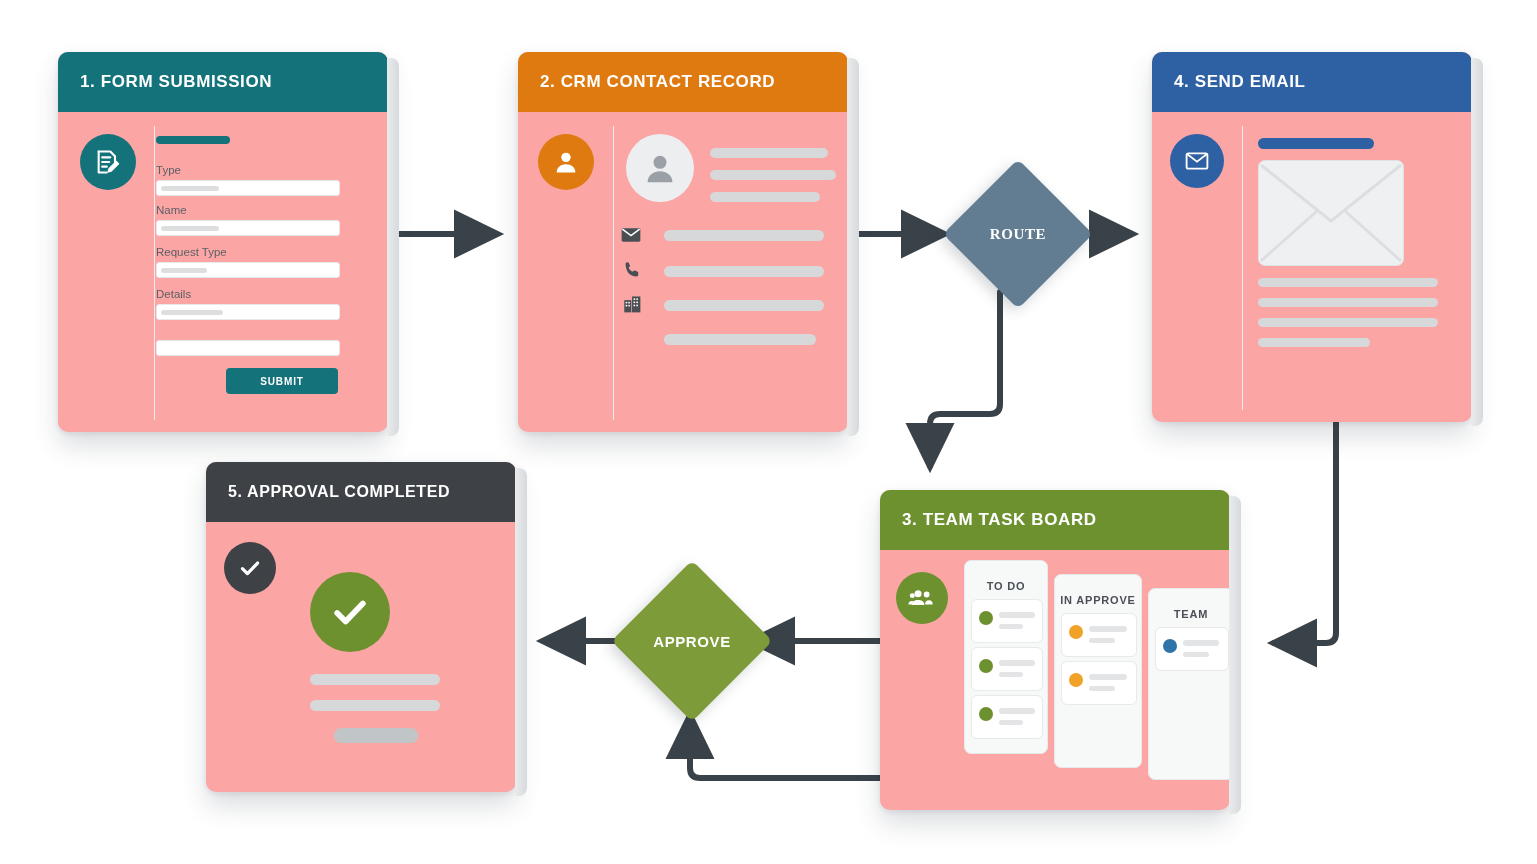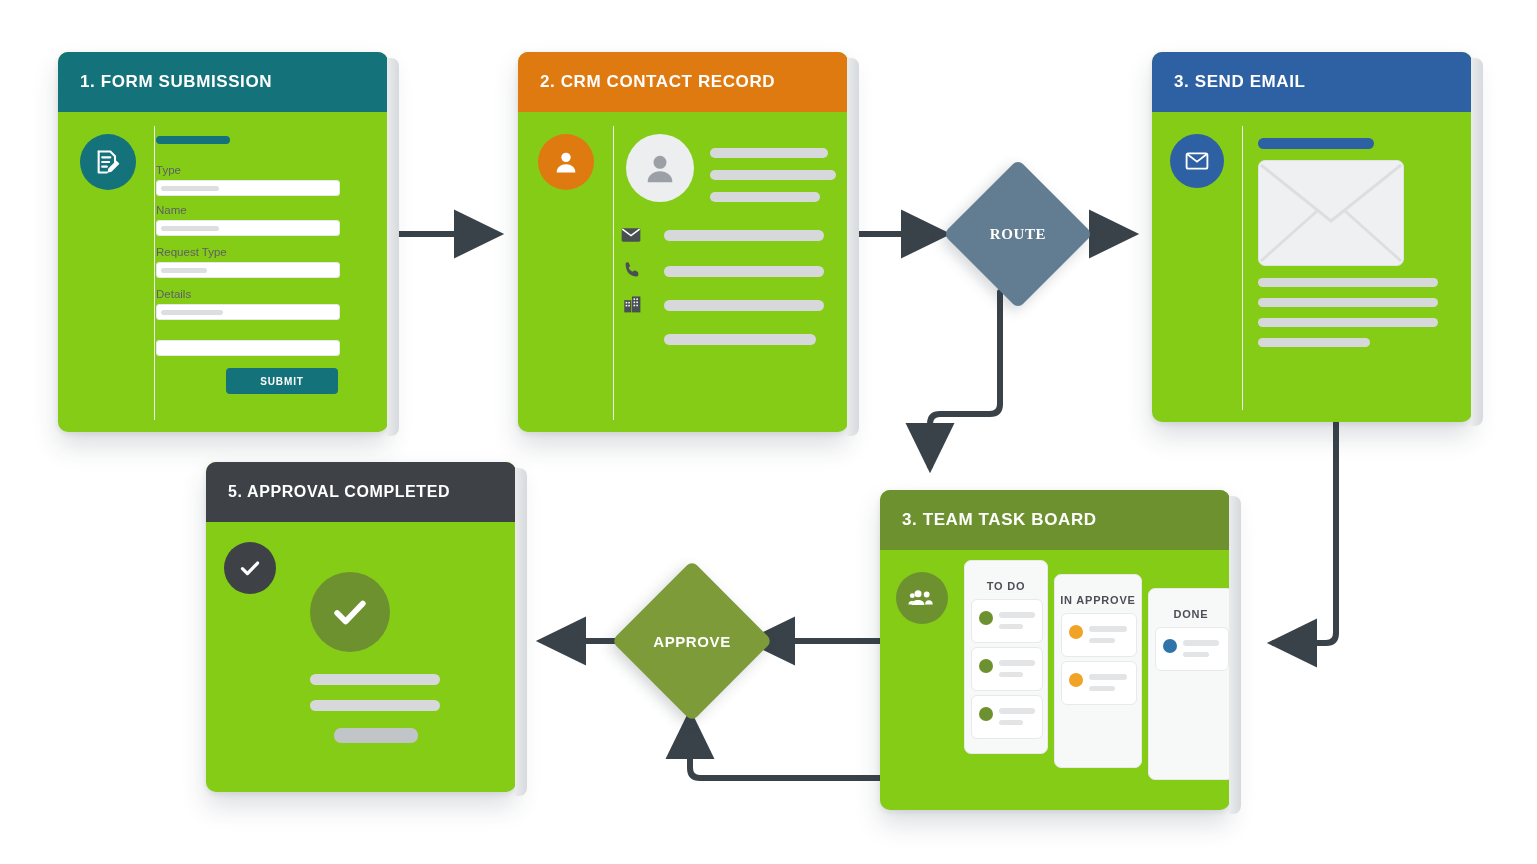--- a/index.html
+++ b/index.html
@@ -6,21 +6,21 @@
   body{
     width:1537px;height:864px;position:relative;overflow:hidden;
     font-family:"Liberation Sans","DejaVu Sans",sans-serif;
     -webkit-font-smoothing:antialiased;
   }
   #stage{position:absolute;inset:0;}
 
   
   .card{position:absolute;transform-style:preserve-3d;}
   .card .slab{
-    position:absolute;inset:0;background:#84cc16;border-radius:10px;
+    position:absolute;inset:0;background:#fca5a5;border-radius:10px;
     box-shadow:0 14px 26px rgba(40,50,60,.16), 0 2px 6px rgba(40,50,60,.10);
     overflow:hidden;
   }
   .card .edge{
     position:absolute;top:6px;right:-11px;width:12px;bottom:-4px;
     background:linear-gradient(90deg,#e9ebec,#d7dadd);
     border-radius:0 8px 8px 0;
   }
   .hdr{
     position:absolute;left:0;right:0;top:0;height:60px;
@@ -222,21 +222,21 @@
         <div class="bar" style="left:146px;top:222px;width:152px;height:11px;"></div>
       </div>
       <div class="hdr-edge" style="background:#df7a11;"></div>
     </div>
     <div class="edge"></div>
   </div>
 
   <div class="card" style="left:1152px;top:52px;width:320px;height:370px;">
     <div class="slab">
       <div class="hdr" style="background:#2e61a4;">
-        <span>3. SEND EMAIL</span>
+        <span>4. SEND EMAIL</span>
       </div>
       <div class="body">
         <div class="badge" style="left:18px;top:22px;width:54px;height:54px;background:#2e61a4;">
           <svg width="26" height="26" viewBox="0 0 24 24" fill="none" stroke="#fff" stroke-width="1.7">
             <rect x="2.4" y="5" width="19.2" height="14" rx="1.5"></rect>
             <path d="M2.8 5.6l9.2 7 9.2-7"></path>
           </svg>
         </div>
         <div class="divider" style="left:90px;"></div>
 
@@ -303,21 +303,21 @@
             <span class="bar lite" style="left:27px;top:24px;width:26px;height:5px;"></span>
           </div>
           <div class="tcard" style="left:6px;top:86px;width:74px;height:42px;">
             <span class="dot" style="left:7px;top:11px;width:14px;height:14px;background:#f0a326;"></span>
             <span class="bar lite" style="left:27px;top:12px;width:38px;height:6px;"></span>
             <span class="bar lite" style="left:27px;top:24px;width:26px;height:5px;"></span>
           </div>
         </div>
 
         <div class="col" style="left:268px;top:38px;width:84px;height:190px;">
-          <div class="colhdr">DONE</div>
+          <div class="colhdr">TEAM</div>
           <div class="tcard" style="left:6px;top:38px;width:72px;height:42px;">
             <span class="dot" style="left:7px;top:11px;width:14px;height:14px;background:#2e74a8;"></span>
             <span class="bar lite" style="left:27px;top:12px;width:36px;height:6px;"></span>
             <span class="bar lite" style="left:27px;top:24px;width:26px;height:5px;"></span>
           </div>
         </div>
       </div>
       <div class="hdr-edge" style="background:#6e9130;"></div>
     </div>
     <div class="edge"></div>

